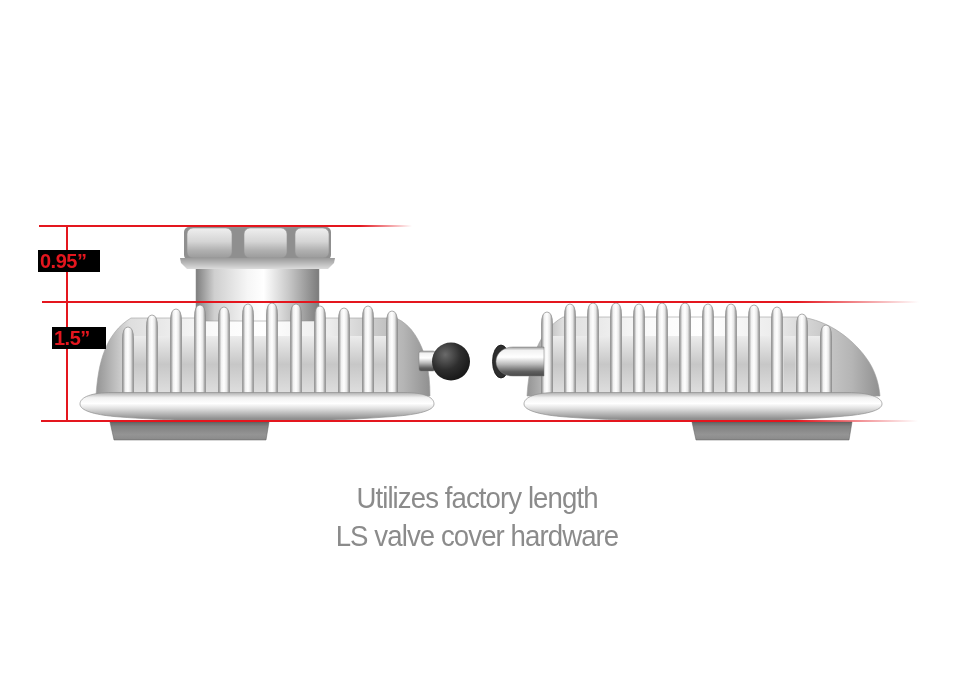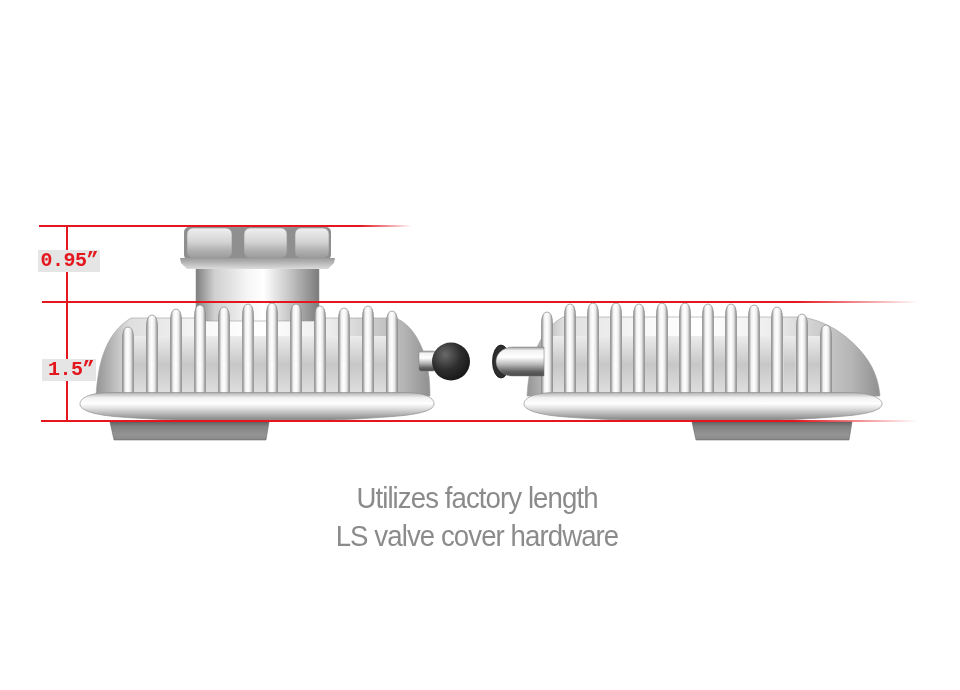--- a/index.html
+++ b/index.html
@@ -10,25 +10,25 @@
   body{width:960px;height:690px;font-family:"Liberation Sans",sans-serif;}
   .stage{position:relative;width:960px;height:690px;background:#fff;overflow:hidden;}
   .art{position:absolute;left:0;top:0;z-index:1;}
   .hline{position:absolute;height:1.6px;z-index:2;
          background:linear-gradient(to right,var(--red) 0%,var(--red) 86%,rgba(228,22,30,0) 100%);}
   .hline-top{left:39px;top:225px;width:373px;}
   .hline-mid{left:42px;top:301px;width:877px;}
   .hline-bottom{left:41px;top:420px;width:877px;}
   .vline{position:absolute;width:1.6px;background:var(--red);z-index:2;
          left:66px;top:225px;height:196px;}
-  .dim-label{position:absolute;z-index:3;color:var(--red);background:#e5e5e5;
+  .dim-label{position:absolute;z-index:3;color:var(--red);background:#000000;
              font-weight:bold;font-size:20px;letter-spacing:-0.5px;
-             text-align:right;padding:1px 2px;line-height:20px;font-family:Liberation Mono, monospace;}
+             text-align:left;padding:1px 2px;line-height:20px;}
   .dim-label-upper{left:38px;top:250px;width:58px;}
-  .dim-label-lower{left:42px;top:327px;width:50px;margin-top:32px;}
+  .dim-label-lower{left:52px;top:327px;width:50px;}
   .caption{position:absolute;left:0;right:6px;top:479px;z-index:2;
            text-align:center;color:var(--caption-gray);font-weight:normal;
            font-size:30px;line-height:37.5px;letter-spacing:-1px;}
   .caption .cap-line{transform:scaleX(0.92);transform-origin:50% 50%;}
 </style>
 </head>
 <body>
 
 <div class="stage">
 

